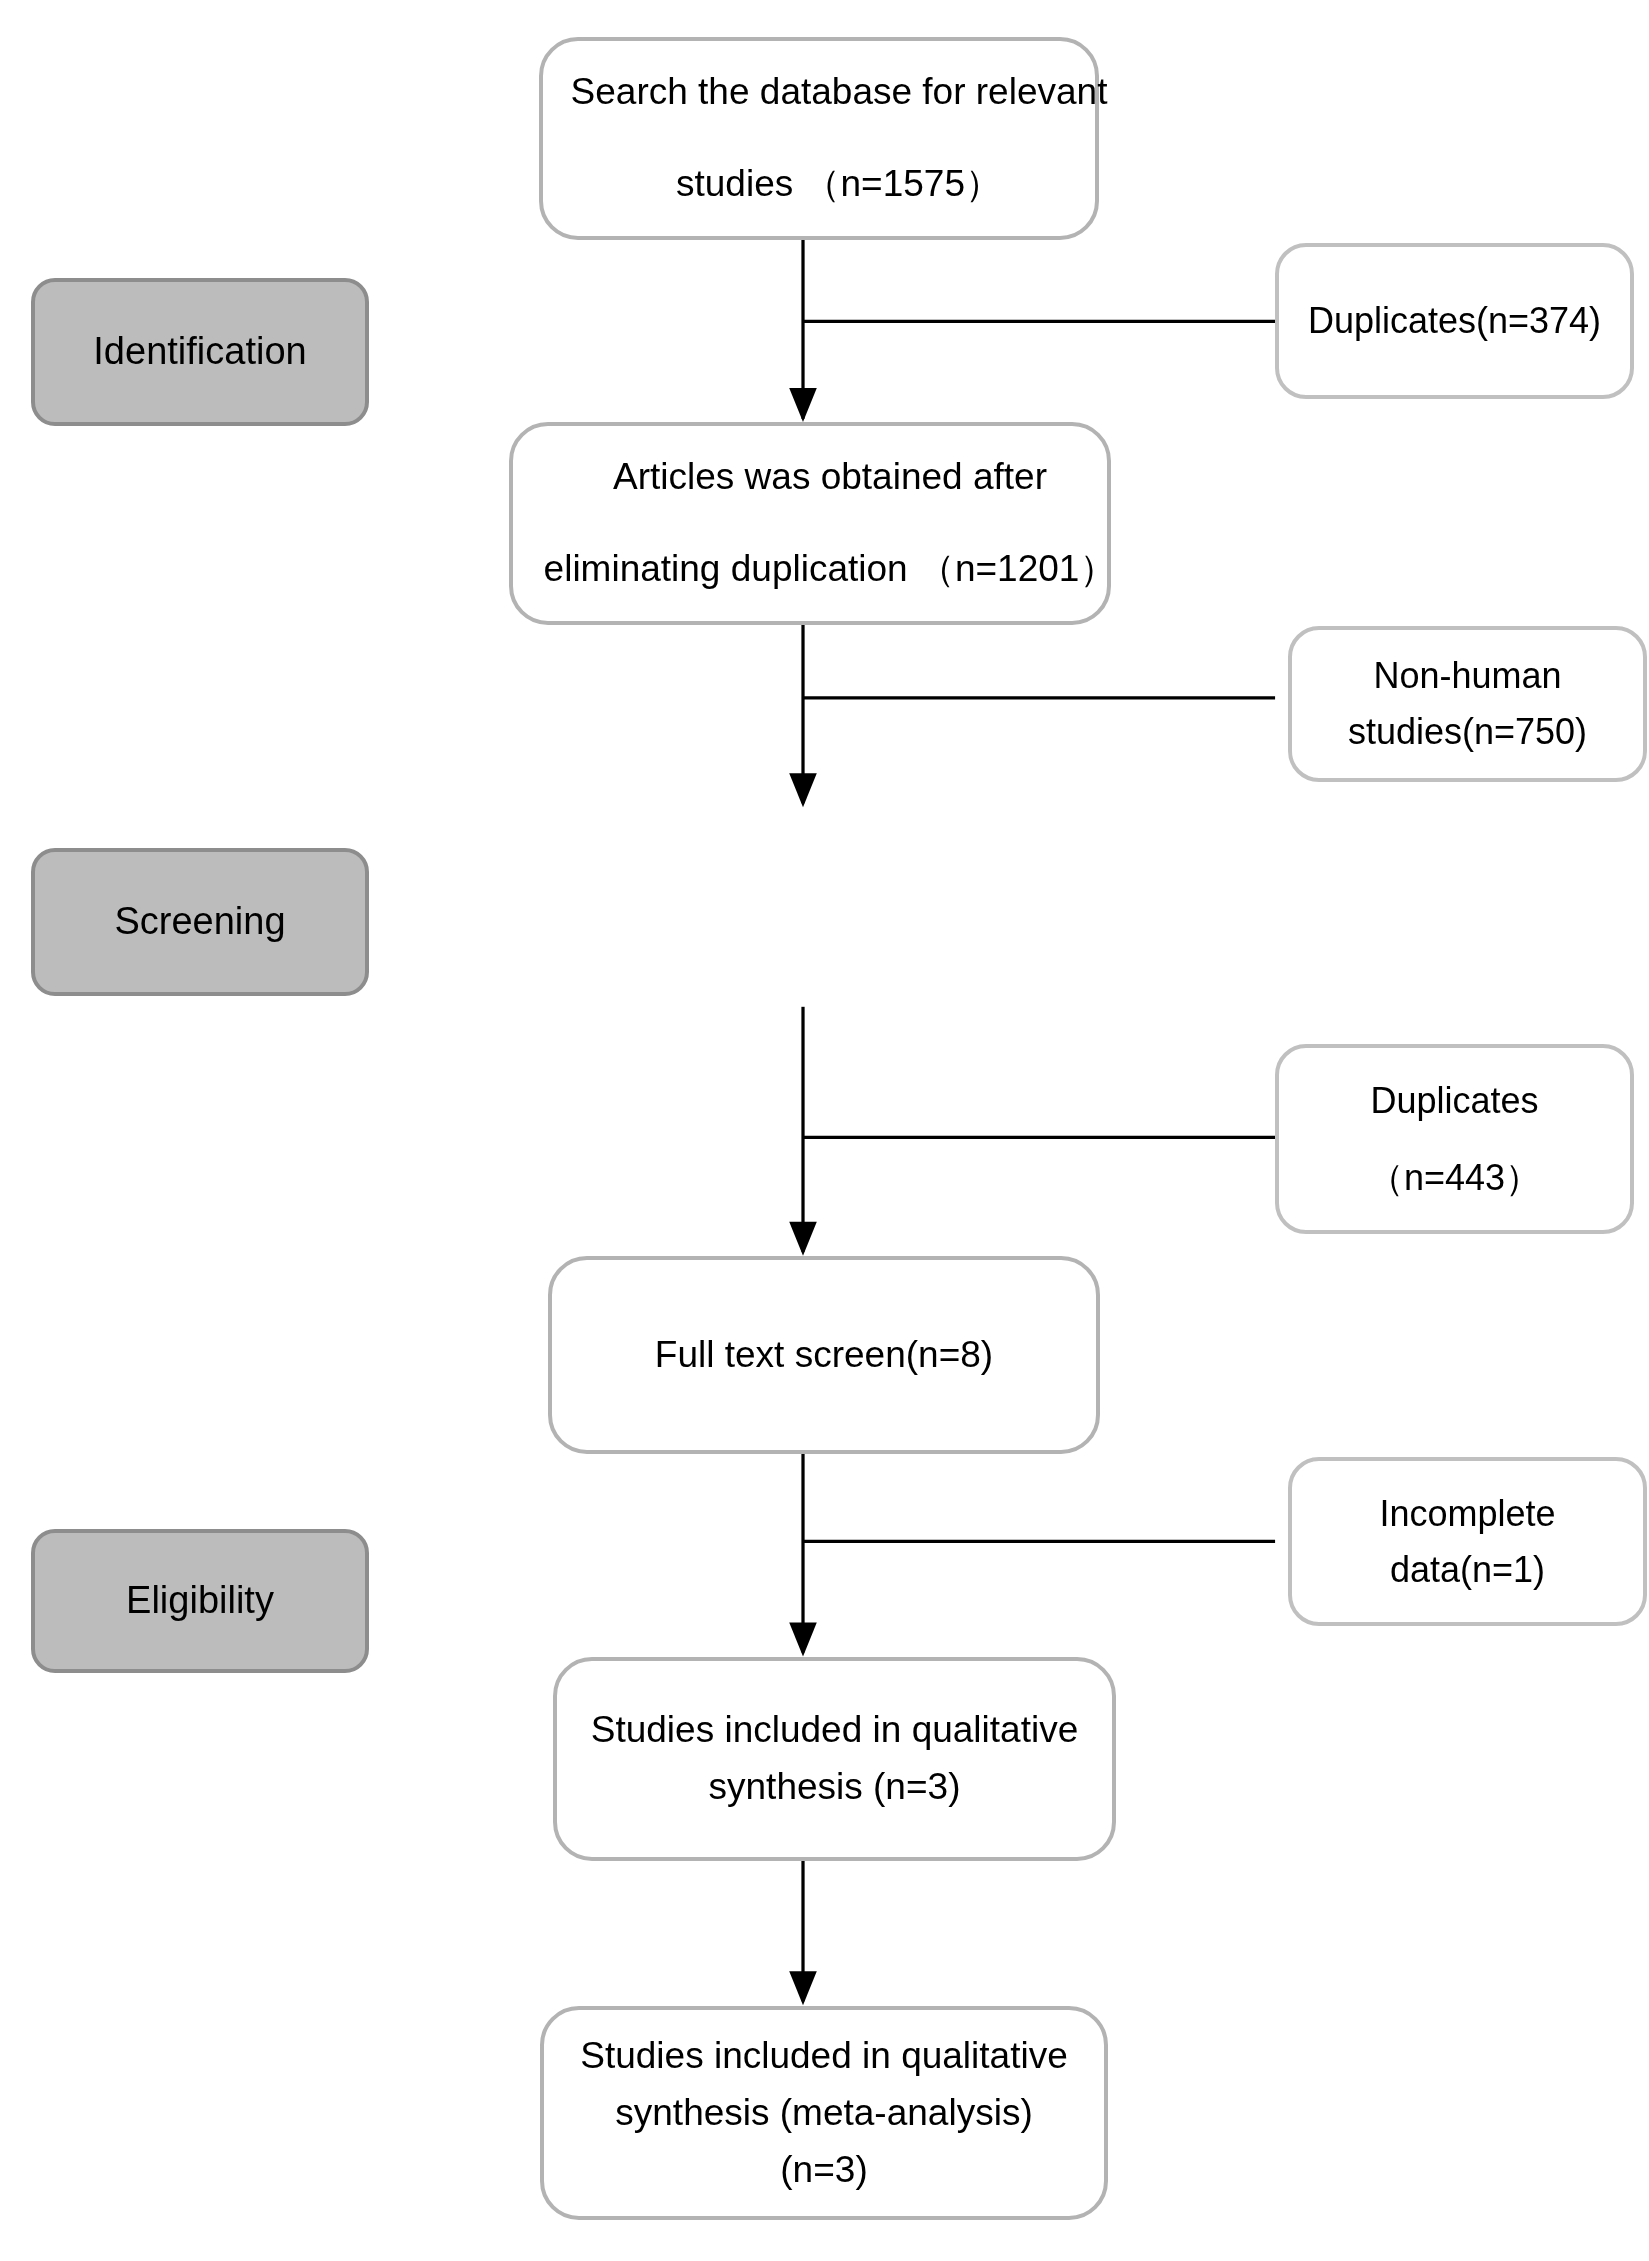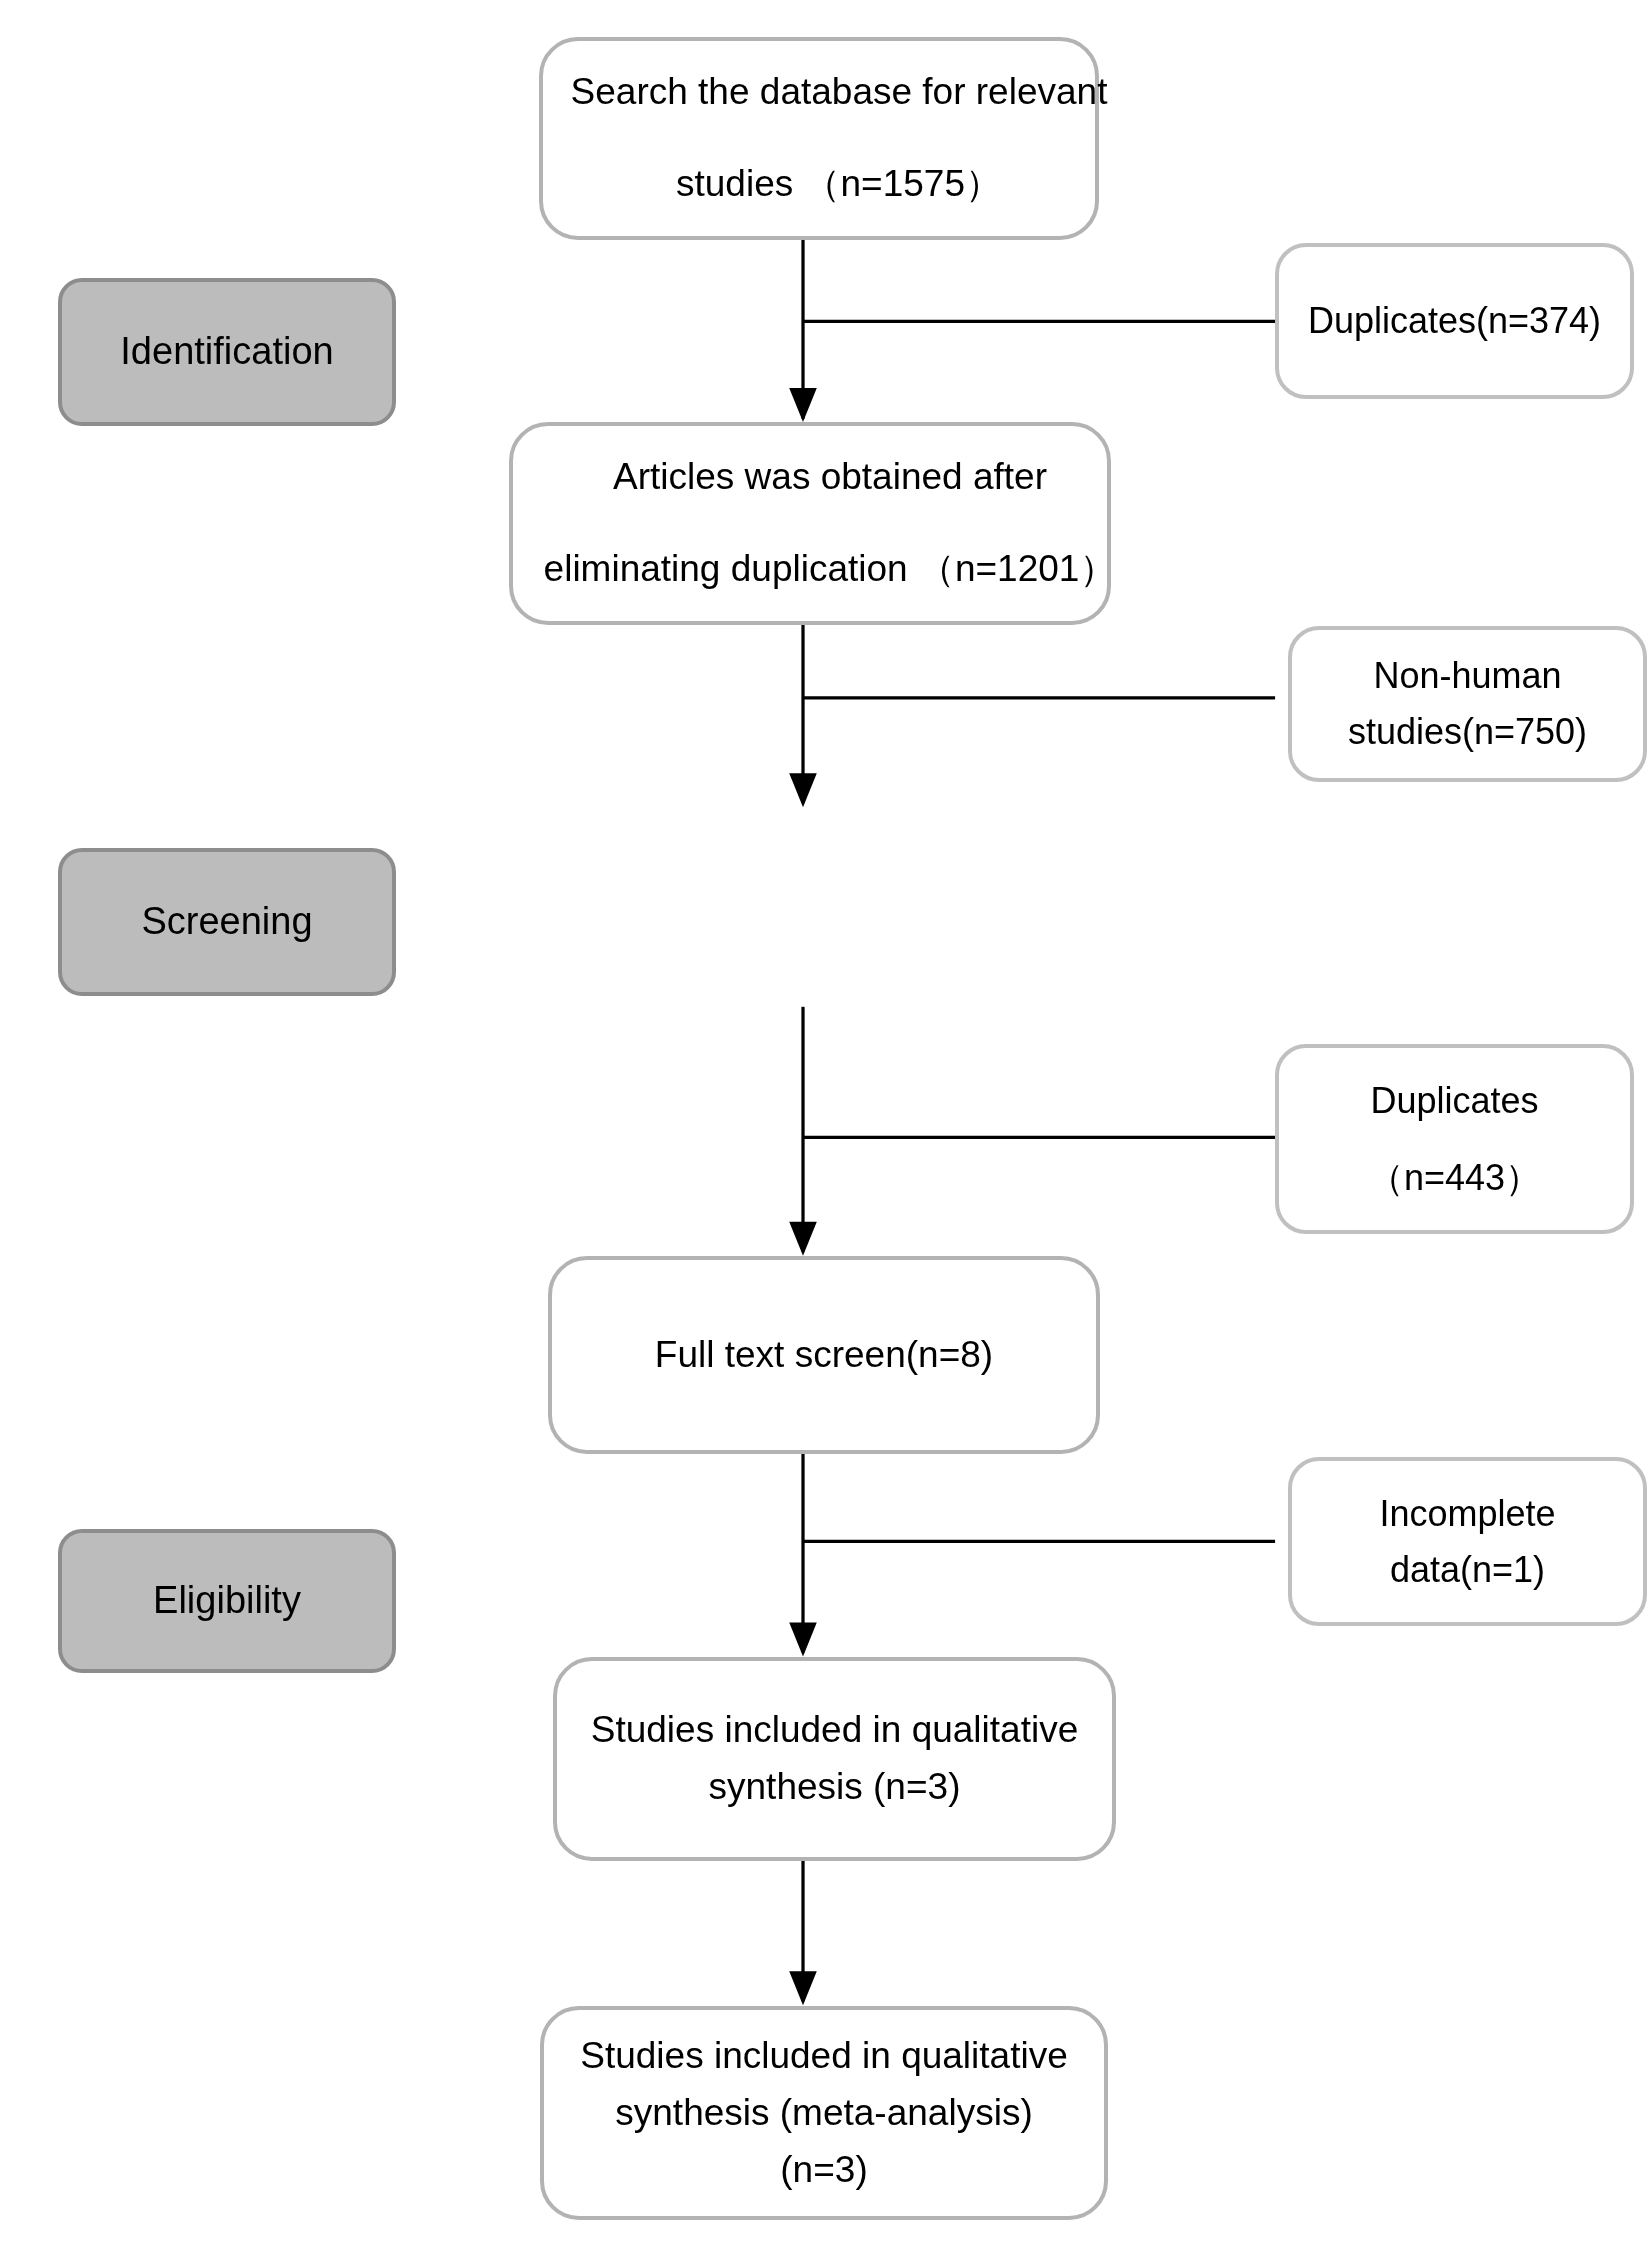--- a/index.html
+++ b/index.html
@@ -41,21 +41,20 @@
     background: #ffffff;
     border: 4px solid #c0c0c0;
     border-radius: 31px;
     font-size: 36px;
   }
   .stage-box {
     background: #bcbcbc;
     border: 4px solid #8d8d8d;
     border-radius: 24px;
     font-size: 38px;
-    margin-left: 27px;
   }
   .bline { line-height: 1.15; white-space: nowrap; }
   .gap-wide   { gap: 49px; padding-left: 40px; }
   .gap-normal { gap: 14.6px; margin-left: 13px; }
   .gap-mid    { gap: 36px; }
   .serif-part { font-family: Liberation Sans, sans-serif; }
 
   
   #box-search      { left: 539px; top: 37px;   width: 560px; height: 203px; }
   #box-dedup       { left: 509px; top: 422px;  width: 602px; height: 203px; }

